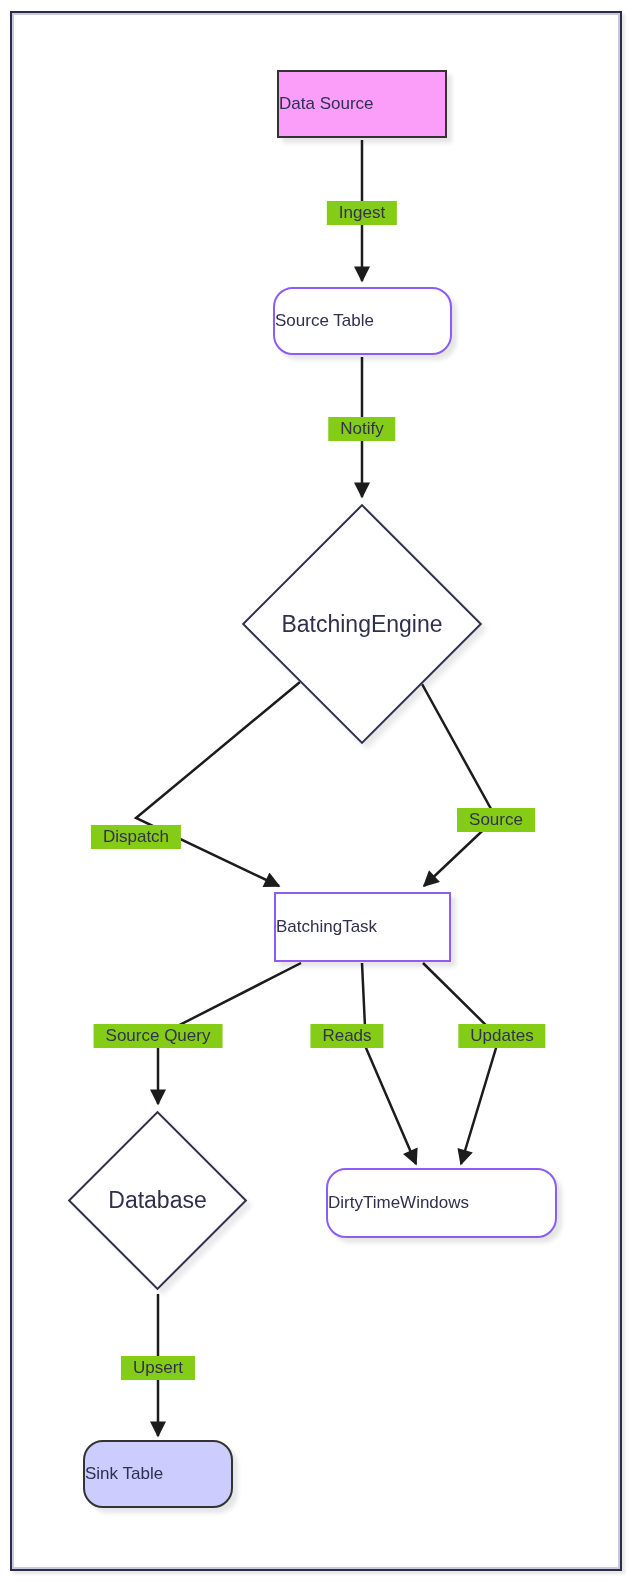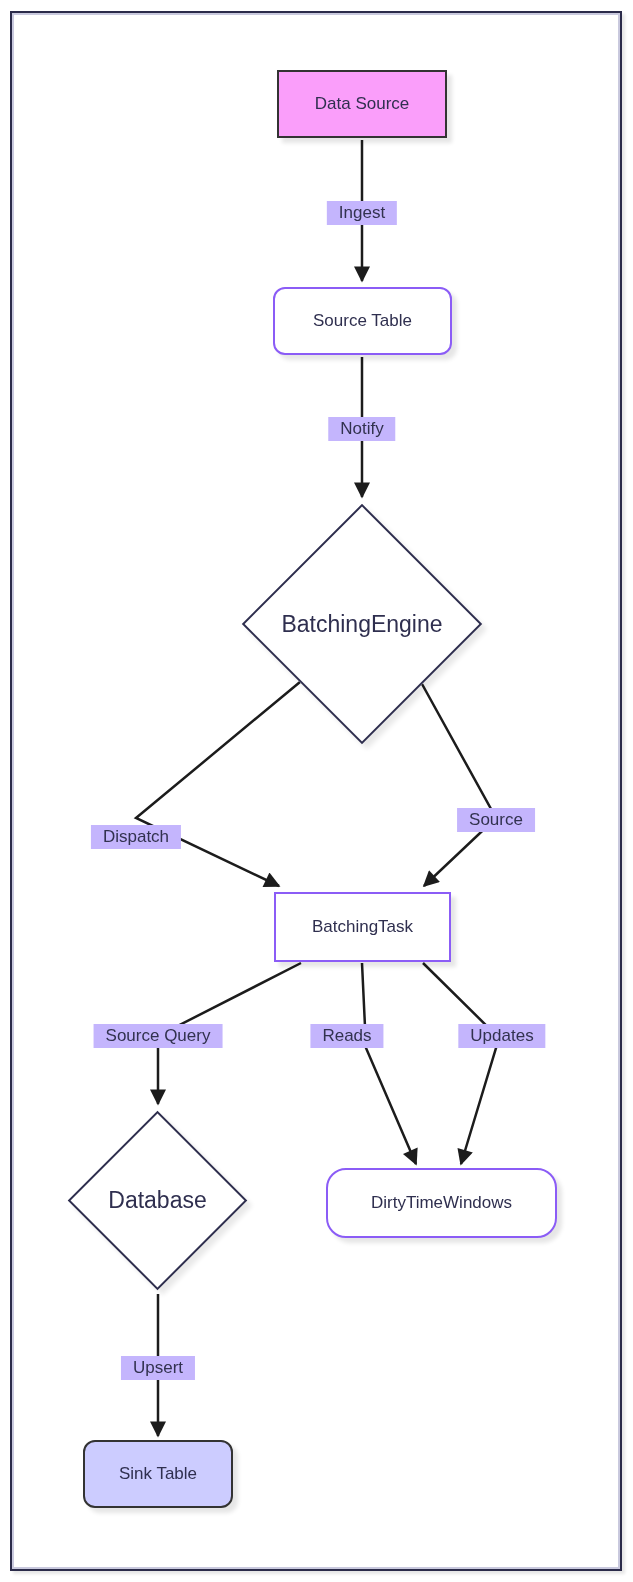--- a/index.html
+++ b/index.html
@@ -19,25 +19,25 @@
   .diagram-title {
     position: absolute; left: 0; top: 18px; width: 633px;
     text-align: center; font-size: 18px; color: #111111;
   }
   svg.edge-layer { position: absolute; left: 0; top: 0; width: 633px; height: 1582px; }
   .edge-line { fill: none; stroke: #1c1c1c; stroke-width: 2.5px; }
 
   .node {
     position: absolute; box-sizing: border-box;
     background: #ffffff; border: 2px solid #8b5cf6;
-    display: flex; align-items: center; justify-content: center;
+    display: flex; align-items: center; justify-content: flex-start;
     font-size: 17px; color: #2f2f4f; white-space: nowrap;
     box-shadow: 5px 5px 4px rgba(0,0,0,0.10);
   }
-  .node.rounded { border-radius: 12px; }
+  .node.rounded { border-radius: 20px; }
   .node.pink { background: #fa9efa; border-color: #333333; }
   .node.periwinkle { background: #ccccff; border-color: #333333; }
 
   .node-data-source       { left: 277px; top: 70px;   width: 170px; height: 68px; }
   .node-source-table      { left: 273px; top: 287px;  width: 179px; height: 68px; }
   .node-batching-task     { left: 274px; top: 892px;  width: 177px; height: 70px; }
   .node-dirty-time-windows{ left: 326px; top: 1168px; width: 231px; height: 70px; border-radius: 20px; }
   .node-sink-table        { left: 83px;  top: 1440px; width: 150px; height: 68px; }
 
   .diamond-shape {
@@ -50,21 +50,21 @@
   .diamond-database        { left: 94px;  top: 1137px; width: 127px; height: 127px; }
   .diamond-label {
     position: absolute; display: flex; align-items: center; justify-content: center;
     font-size: 23px; color: #2f2f4f; white-space: nowrap; pointer-events: none;
   }
   .dlabel-batching-engine { left: 277px; top: 539px;  width: 170px; height: 170px; }
   .dlabel-database        { left: 94px;  top: 1137px; width: 127px; height: 127px; }
 
   .edge-label {
     position: absolute; transform: translate(-50%, -50%);
-    background: #c4b5fd; color: #32324f;
+    background: #84cc16; color: #32324f;
     font-size: 17px; padding: 2px 12px; white-space: nowrap;
   }
   .elabel-ingest        { left: 362px; top: 213px; }
   .elabel-notify        { left: 362px; top: 429px; }
   .elabel-dispatch      { left: 136px; top: 837px; }
   .elabel-manages       { left: 496px; top: 820px; }
   .elabel-execute-query { left: 158px; top: 1036px; }
   .elabel-reads         { left: 347px; top: 1036px; }
   .elabel-updates       { left: 502px; top: 1036px; }
   .elabel-upsert        { left: 158px; top: 1368px; }

